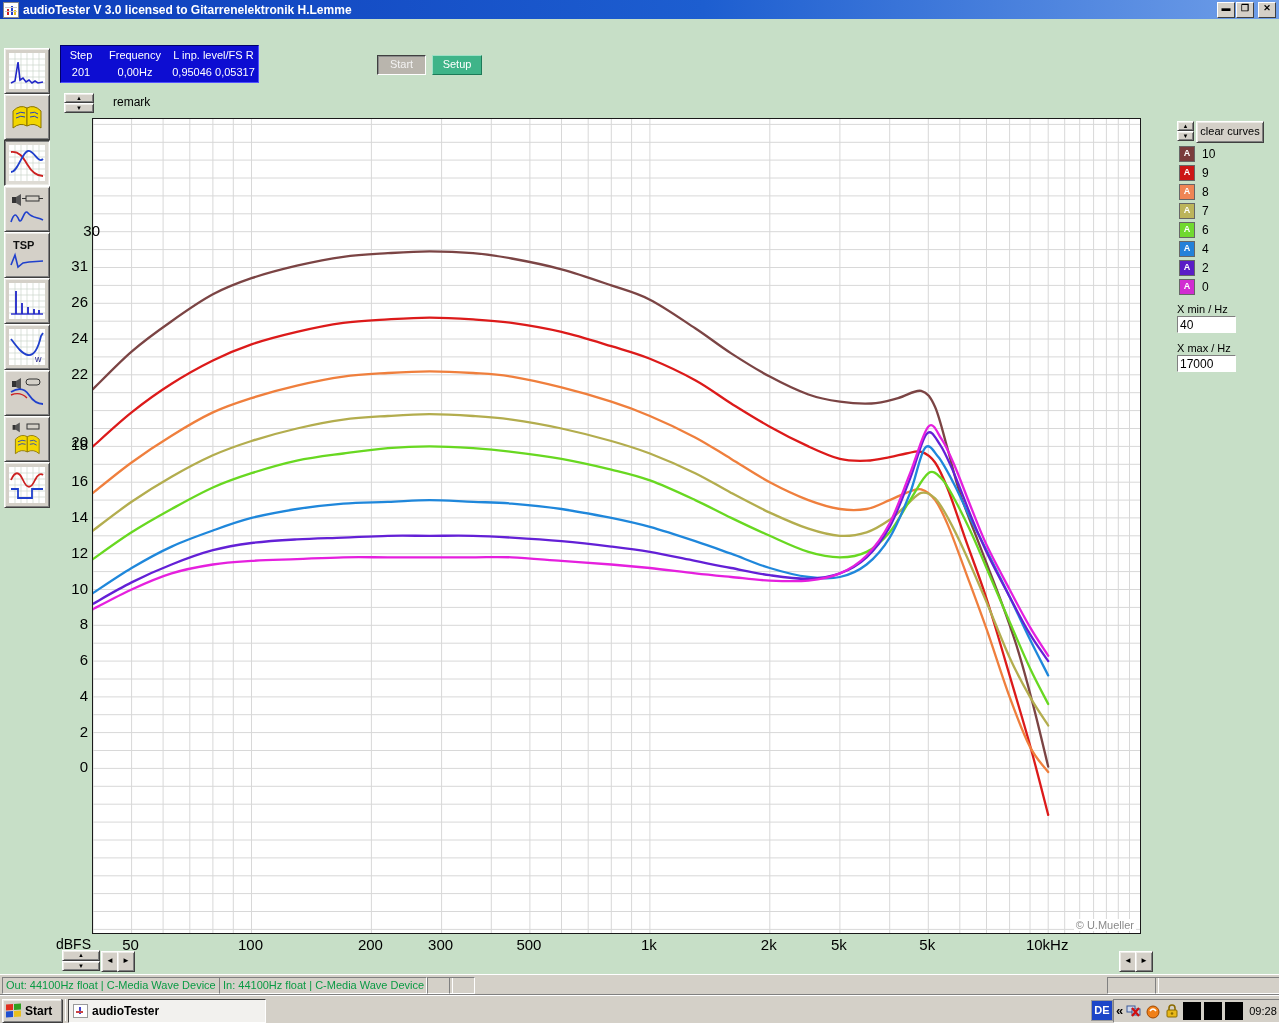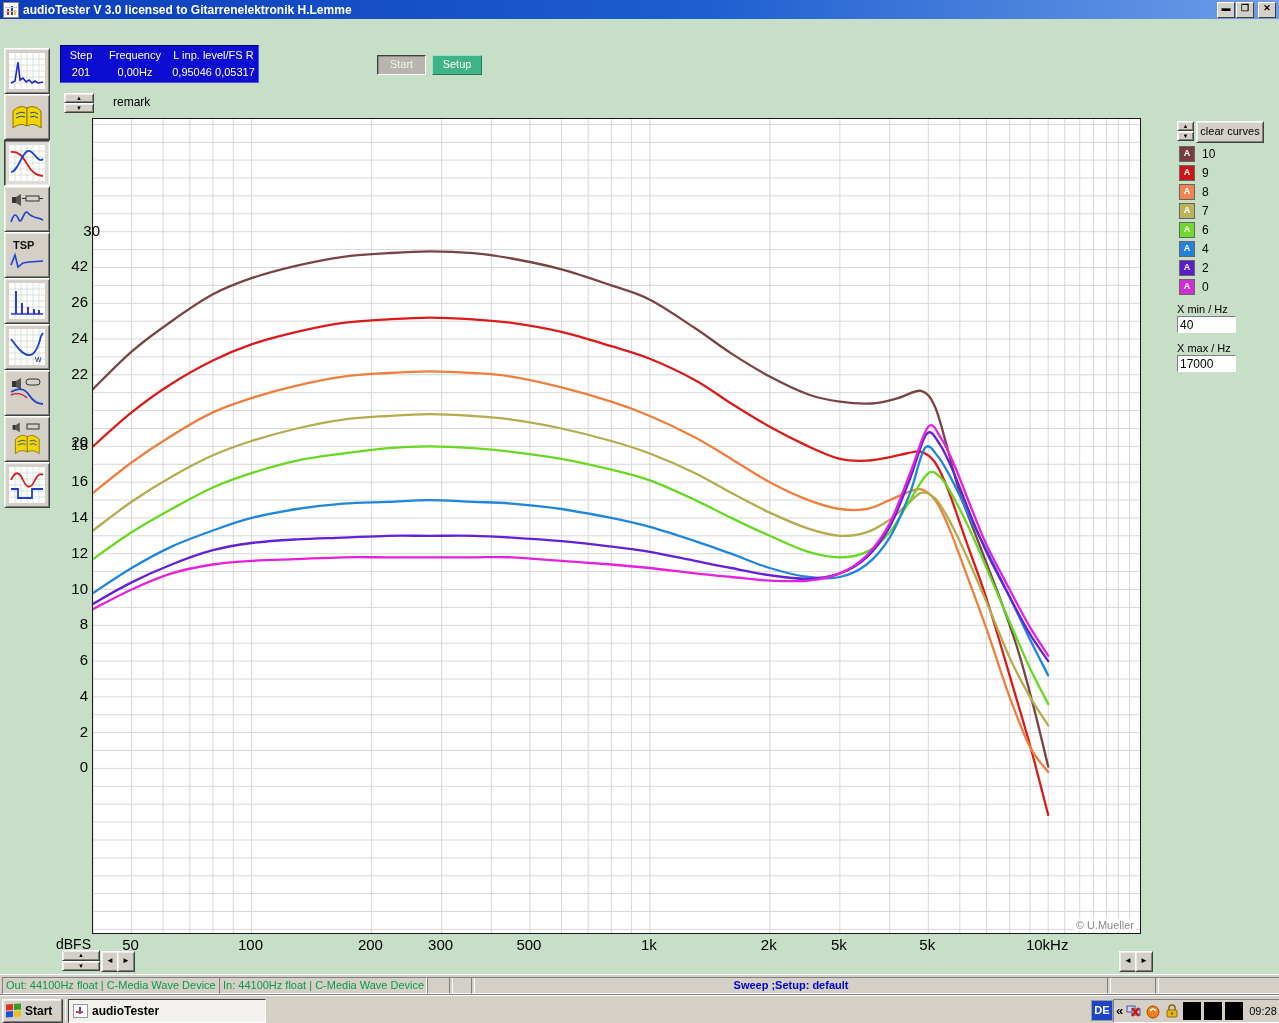--- a/index.html
+++ b/index.html
@@ -222,21 +222,21 @@
         <path d="M0.0,440.1C6.4,435.6 25.5,421.6 38.6,413.3C51.7,404.9 65.0,397.5 78.6,390.0C92.1,382.6 106.6,374.5 119.9,368.5C133.2,362.6 144.5,358.7 158.5,354.2C172.5,349.8 188.6,345.0 203.9,341.7C219.2,338.4 235.1,336.6 250.3,334.5C265.5,332.5 280.5,330.4 294.9,329.2C309.3,328.0 322.4,327.4 336.6,327.4C350.8,327.4 366.4,328.3 380.1,329.2C393.8,330.1 404.0,331.0 418.7,332.8C433.4,334.5 451.9,336.9 468.5,339.9C485.1,342.9 503.5,347.1 518.3,350.6C533.0,354.2 542.9,356.3 556.9,361.4C570.9,366.4 588.7,374.8 602.2,381.1C615.8,387.3 625.7,393.0 638.2,398.9C650.6,404.9 663.9,411.2 676.8,416.8C689.6,422.5 703.7,429.4 715.4,432.9C727.1,436.5 737.2,438.3 746.9,438.3C756.6,438.3 765.3,437.1 773.6,432.9C781.9,428.8 789.4,421.9 796.7,413.3C803.9,404.6 810.6,390.9 817.1,381.1C823.5,371.2 830.0,357.8 835.3,354.2C840.5,350.6 844.3,355.4 848.6,359.6C852.9,363.8 856.1,370.3 861.0,379.3C865.9,388.2 872.6,401.6 878.0,413.3C883.4,424.9 887.1,434.1 893.5,449.0C899.9,464.0 909.4,486.0 916.6,502.7C923.8,519.4 930.5,535.5 937.0,549.2C943.4,562.9 952.2,579.0 955.2,585.0" stroke="#68d821" stroke-width="2.3" fill="none" stroke-linecap="round"></path>
         <path d="M0.0,474.1C6.4,469.9 25.5,456.8 38.6,449.0C51.7,441.3 65.0,433.8 78.6,427.6C92.1,421.3 106.6,416.2 119.9,411.5C133.2,406.7 144.5,402.5 158.5,398.9C172.5,395.4 188.6,392.4 203.9,390.0C219.2,387.6 235.1,385.8 250.3,384.6C265.5,383.4 280.5,383.4 294.9,382.8C309.3,382.3 322.4,381.1 336.6,381.1C350.8,381.1 366.4,382.3 380.1,382.8C393.8,383.4 404.0,383.4 418.7,384.6C433.4,385.8 451.9,387.6 468.5,390.0C485.1,392.4 503.5,396.0 518.3,398.9C533.0,401.9 542.9,404.0 556.9,407.9C570.9,411.8 588.7,417.7 602.2,422.2C615.8,426.7 625.7,430.3 638.2,434.7C650.6,439.2 663.9,445.2 676.8,449.0C689.6,452.9 703.7,456.5 715.4,458.0C727.1,459.5 737.2,460.1 746.9,458.0C756.6,455.9 765.3,452.0 773.6,445.5C781.9,438.9 789.4,430.6 796.7,418.6C803.9,406.7 811.2,388.8 817.1,373.9C822.9,359.0 827.1,335.1 831.8,329.2C836.5,323.2 840.5,332.2 845.4,338.1C850.2,344.1 855.5,354.5 861.0,365.0C866.4,375.4 872.6,389.7 878.0,400.7C883.4,411.8 887.1,418.3 893.5,431.2C899.9,444.0 909.4,462.8 916.6,477.7C923.8,492.6 930.5,507.5 937.0,520.6C943.4,533.7 952.2,550.4 955.2,556.4" stroke="#1f87db" stroke-width="2.3" fill="none" stroke-linecap="round"></path>
         <path d="M0.0,484.8C6.4,481.2 25.5,469.9 38.6,463.4C51.7,456.8 65.0,450.8 78.6,445.5C92.1,440.1 106.6,434.7 119.9,431.2C133.2,427.6 144.5,425.8 158.5,424.0C172.5,422.2 188.6,421.3 203.9,420.4C219.2,419.5 235.1,419.2 250.3,418.6C265.5,418.0 280.5,417.1 294.9,416.8C309.3,416.5 322.4,416.8 336.6,416.8C350.8,416.8 366.4,416.5 380.1,416.8C393.8,417.1 404.0,417.7 418.7,418.6C433.4,419.5 451.9,420.7 468.5,422.2C485.1,423.7 503.5,425.8 518.3,427.6C533.0,429.4 542.9,430.6 556.9,432.9C570.9,435.3 588.7,439.2 602.2,441.9C615.8,444.6 625.7,446.7 638.2,449.0C650.6,451.4 663.9,454.4 676.8,456.2C689.6,458.0 703.7,460.1 715.4,459.8C727.1,459.5 737.2,458.0 746.9,454.4C756.6,450.8 765.3,446.1 773.6,438.3C781.9,430.6 789.4,421.0 796.7,407.9C803.9,394.8 810.9,375.1 817.1,359.6C823.2,344.1 828.6,320.5 833.6,314.9C838.5,309.2 842.4,319.0 847.0,325.6C851.6,332.2 855.8,342.3 861.0,354.2C866.1,366.2 872.6,384.0 878.0,397.2C883.4,410.3 887.1,419.5 893.5,432.9C899.9,446.4 909.4,464.0 916.6,477.7C923.8,491.4 930.5,504.5 937.0,515.2C943.4,526.0 952.2,537.6 955.2,542.1" stroke="#6320d6" stroke-width="2.3" fill="none" stroke-linecap="round"></path>
         <path d="M0.0,490.2C6.4,486.9 25.5,476.5 38.6,470.5C51.7,464.5 65.0,458.6 78.6,454.4C92.1,450.2 106.6,447.6 119.9,445.5C133.2,443.4 144.5,442.8 158.5,441.9C172.5,441.0 188.6,440.7 203.9,440.1C219.2,439.5 235.1,438.6 250.3,438.3C265.5,438.0 280.5,438.3 294.9,438.3C309.3,438.3 322.4,438.3 336.6,438.3C350.8,438.3 366.4,438.3 380.1,438.3C393.8,438.3 404.0,437.7 418.7,438.3C433.4,438.9 451.9,440.7 468.5,441.9C485.1,443.1 503.5,444.3 518.3,445.5C533.0,446.7 542.9,447.6 556.9,449.0C570.9,450.5 588.7,452.9 602.2,454.4C615.8,455.9 625.7,456.8 638.2,458.0C650.6,459.2 663.9,461.0 676.8,461.6C689.6,462.2 703.7,462.8 715.4,461.6C727.1,460.4 737.2,458.6 746.9,454.4C756.6,450.2 765.3,444.9 773.6,436.5C781.9,428.2 789.4,418.0 796.7,404.3C803.9,390.6 810.6,370.3 817.1,354.2C823.5,338.1 830.0,313.4 835.3,307.7C840.5,302.0 844.3,314.0 848.6,320.2C852.9,326.5 856.1,333.9 861.0,345.3C865.9,356.6 872.6,374.8 878.0,388.2C883.4,401.6 887.1,412.1 893.5,425.8C899.9,439.5 909.4,456.8 916.6,470.5C923.8,484.2 930.5,497.0 937.0,508.1C943.4,519.1 952.2,531.9 955.2,536.7" stroke="#e520de" stroke-width="2.3" fill="none" stroke-linecap="round"></path>
       </svg>
     <div id="copyright">© U.Mueller</div>
   </div>
 
   <div id="y-axis">
       <div class="ylab" style="left: 70px; top: 221.708px;">30</div>
-      <div class="ylab" style="left: 58px; top: 257.488px;">42</div>
+      <div class="ylab" style="left: 58px; top: 257.488px;">31</div>
       <div class="ylab" style="left: 58px; top: 293.268px;">26</div>
       <div class="ylab" style="left: 58px; top: 329.048px;">24</div>
       <div class="ylab" style="left: 58px; top: 364.829px;">22</div>
       <div class="ylab" style="left: 58px; top: 400.609px; margin-top: 32px;">20</div>
       <div class="ylab" style="left: 58px; top: 436.389px;">18</div>
       <div class="ylab" style="left: 58px; top: 472.169px;">16</div>
       <div class="ylab" style="left: 58px; top: 507.949px;">14</div>
       <div class="ylab" style="left: 58px; top: 543.73px;">12</div>
       <div class="ylab" style="left: 58px; top: 579.51px;">10</div>
       <div class="ylab" style="left: 58px; top: 615.29px;">8</div>
@@ -310,21 +310,20 @@
   <div class="rp-label" style="top:303px;">X min / Hz</div>
   <input class="rp-input" style="top: 316px;" value="40">
   <div class="rp-label" style="top:342px;">X max / Hz</div>
   <input class="rp-input" style="top: 355px;" value="17000">
 
   <div id="statusbar" class="abs">
     <div class="status-panel status-green" style="left:2px;width:210px;">Out: 44100Hz float   | C-Media Wave Device</div>
     <div class="status-panel status-green" style="left:219px;width:200px;">In: 44100Hz float   | C-Media Wave Device</div>
     <div class="status-panel" style="left:427px;width:18px;"></div>
     <div class="status-panel" style="left:449px;width:18px;"></div>
-    <div class="status-panel status-blue" style="left:471px;width:632px;">Sweep  ;Setup:  default</div>
     <div class="status-panel" style="left:1107px;width:44px;"></div>
     <div class="status-panel" style="left:1155px;width:118px;"></div>
   </div>
 
   <div id="taskbar" class="abs">
     <div id="start-button" class="btn3d">
       <span class="winflag">
         <i style="background:#e03020;"></i>
           <i style="background:#30a020;"></i>
           <i style="background:#2050d0;"></i>

